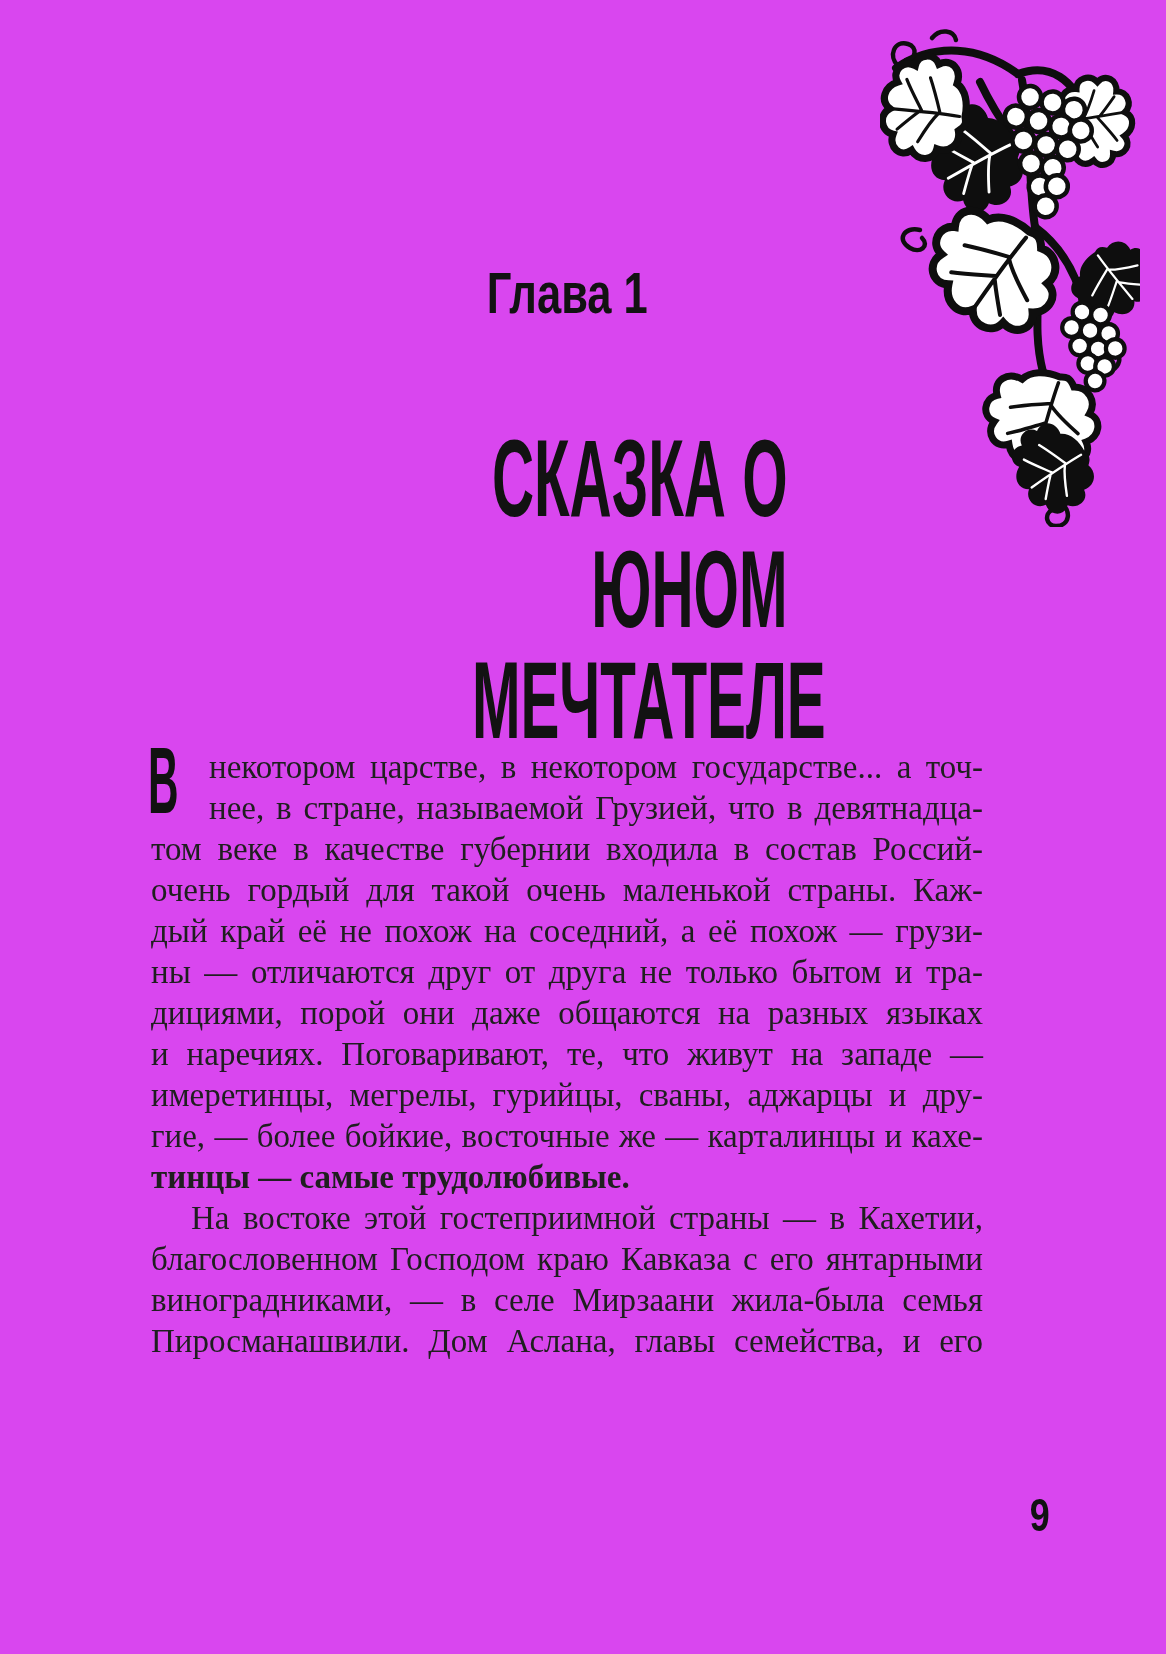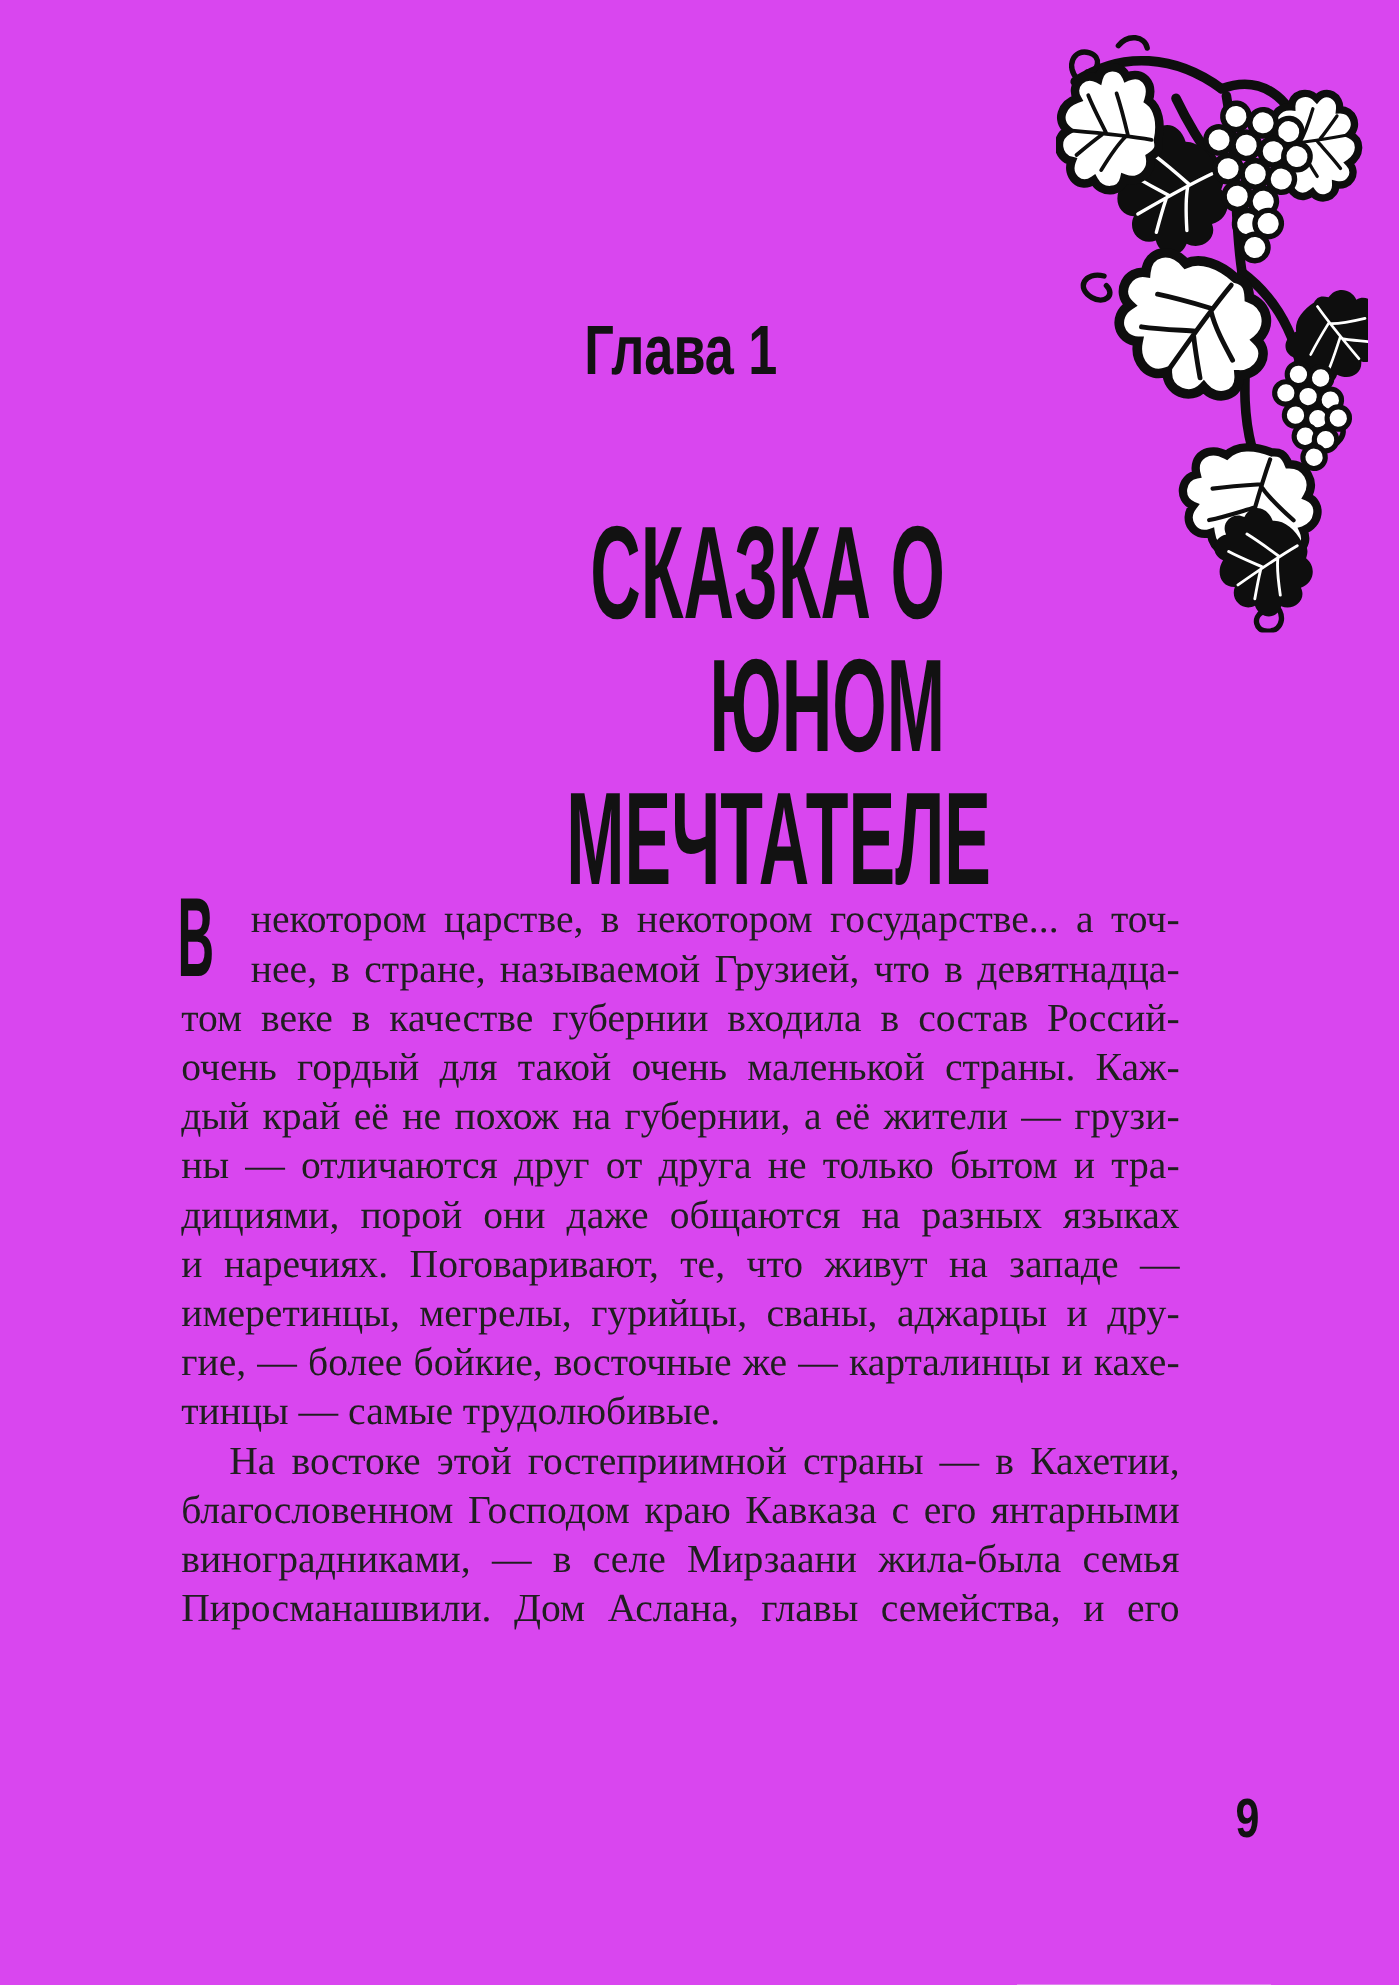--- a/index.html
+++ b/index.html
@@ -37,21 +37,21 @@
   }
   .chapter-title .cond2 { display:inline-block; transform:scaleX(0.53); transform-origin:center; }
 
   
   .bodytext {
     position:absolute; top:747px; left:151px; width:832px;
     font-size:33px; line-height:41px;
     color:#1f1f1f;
   }
   .line { text-align:justify; text-align-last:justify; height:41px; }
-  .line.lastline { text-align-last:left; }
+  .line.lastline { text-align-last:left;font-weight:bold; }
   .line.dc { padding-left:58px; }
   .line.indent { text-indent:40px; }
 
   
   .dropcap {
     position:absolute; left:-3px; top:-13px;
     font-family:"Liberation Sans", sans-serif;
     font-weight:bold; font-size:94px; line-height:1;
     transform:scaleX(0.45); transform-origin:left top;
     color:#111111;
@@ -180,21 +180,21 @@
     </div>
   </div>
 
   <div class="bodytext">
     <span class="dropcap">В</span>
 
   <div class="line dc">некотором царстве, в некотором государстве... а точ-</div>
       <div class="line dc">нее, в стране, называемой Грузией, что в девятнадца-</div>
       <div class="line">том веке в качестве губернии входила в состав Россий-</div>
       <div class="line">очень гордый для такой очень маленькой страны. Каж-</div>
-      <div class="line">дый край её не похож на губернии, а её жители — грузи-</div>
+      <div class="line">дый край её не похож на соседний, а её похож — грузи-</div>
       <div class="line">ны — отличаются друг от друга не только бытом и тра-</div>
       <div class="line">дициями, порой они даже общаются на разных языках</div>
       <div class="line">и наречиях. Поговаривают, те, что живут на западе —</div>
       <div class="line">имеретинцы, мегрелы, гурийцы, сваны, аджарцы и дру-</div>
       <div class="line">гие, — более бойкие, восточные же — карталинцы и кахе-</div>
       <div class="line lastline">тинцы — самые трудолюбивые.</div>
       <div class="line indent">На востоке этой гостеприимной страны — в Кахетии,</div>
       <div class="line">благословенном Господом краю Кавказа с его янтарными</div>
       <div class="line">виноградниками, — в селе Мирзаани жила-была семья</div>
       <div class="line">Пиросманашвили. Дом Аслана, главы семейства, и его</div>

